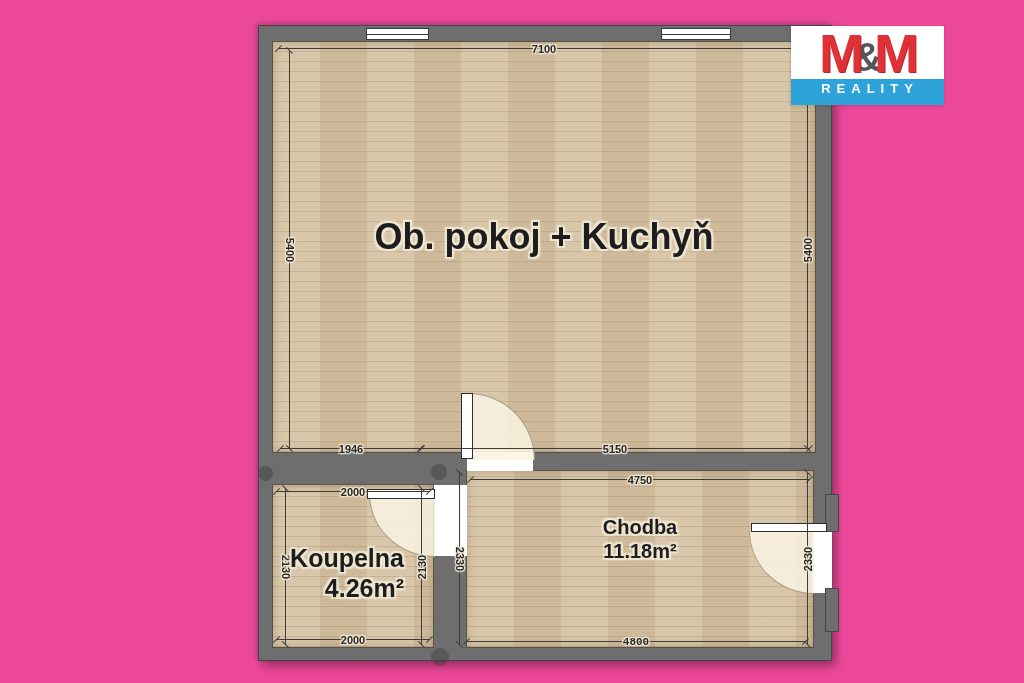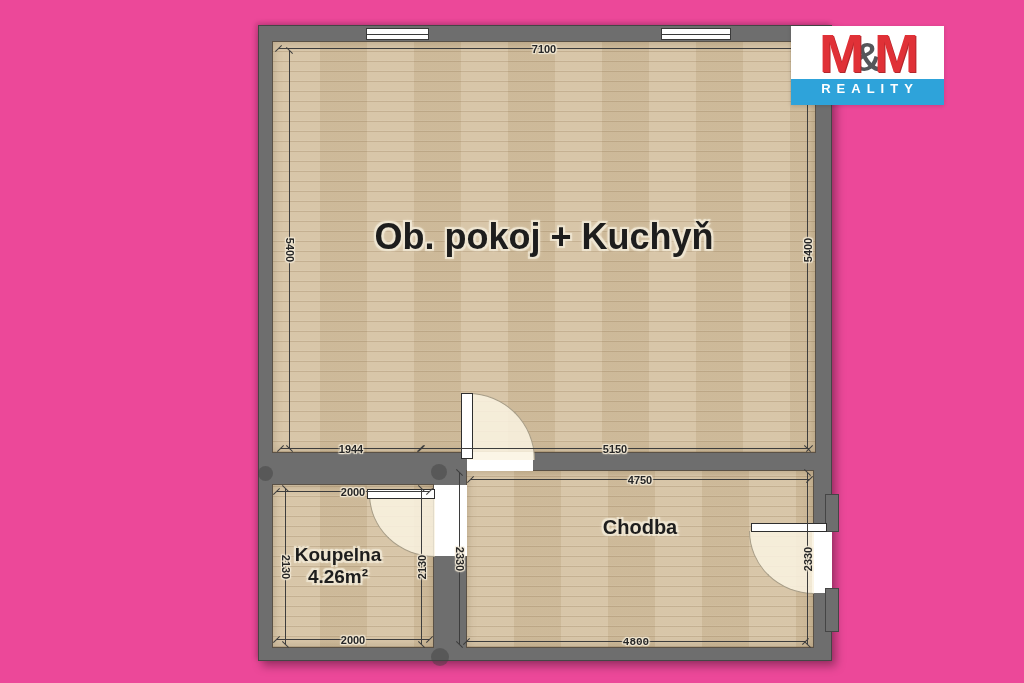--- a/index.html
+++ b/index.html
@@ -84,21 +84,21 @@
   .d2130l{left:26px;top:463px;height:155px;}
   .d2130r{left:162px;top:463px;height:155px;}
   .d2330l{left:200px;top:447px;height:171px;}
   .d2330r{left:548px;top:447px;height:171px;}
 
   
   .room-label{position:absolute;text-align:center;font-weight:bold;color:#1d1d1d;line-height:1.18;
       text-shadow:-2px -2px 1px #efe6d2,2px -2px 1px #efe6d2,-2px 2px 1px #efe6d2,2px 2px 1px #efe6d2,0 0 5px #efe6d2;}
   .lab-living{left:13px;top:190px;width:544px;font-size:36px;}
   .lab-hall{left:207px;top:490px;width:348px;font-size:20px;}
-  .lab-bath{left:13px;top:518px;width:132px;font-size:19px;}
+  .lab-bath{left:13px;top:518px;width:132px;font-size:25px;text-align:right;}
 
   
   .logo{position:absolute;left:791px;top:26px;width:153px;background:#ffffff;
         box-shadow:0 1px 4px rgba(0,0,0,.15);}
   .logo-top{height:53px;display:flex;align-items:center;justify-content:center;
         font-weight:900;line-height:1;}
   .logo-top .m{color:#e03137;font-size:54px;letter-spacing:-3px;
         text-shadow:1px 1px 0 #b3272c;}
   .logo-top .amp{color:#55565a;font-size:40px;margin:0 -8px;position:relative;top:4px;z-index:0;}
   .logo-top .m{position:relative;z-index:1;}
@@ -143,21 +143,21 @@
     <div class="hdim d7100">
         <span class="dimlbl">7100</span>
       </div>
     <div class="vdim d5400l">
         <span class="dimlbl">5400</span>
       </div>
     <div class="vdim flip d5400r">
         <span class="dimlbl">5400</span>
       </div>
     <div class="hdim d1950">
-        <span class="dimlbl">1944</span>
+        <span class="dimlbl">1946</span>
       </div>
     <div class="hdim d5150">
         <span class="dimlbl">5150</span>
       </div>
     <div class="hdim d4750">
         <span class="dimlbl">4750</span>
       </div>
     <div class="hdim d4800">
         <span class="dimlbl">4800</span>
       </div>
@@ -178,20 +178,21 @@
       </div>
     <div class="vdim flip d2130r">
         <span class="dimlbl">2130</span>
       </div>
 
     <div class="room-label lab-living">
       <div>Ob. pokoj + Kuchyň</div>
     </div>
     <div class="room-label lab-hall">
       <div>Chodba</div>
+      <div>11.18m²</div>
     </div>
     <div class="room-label lab-bath">
       <div>Koupelna</div>
       <div>4.26m²</div>
     </div>
 
   </div>
 
   <div class="logo">
     <div class="logo-top">

